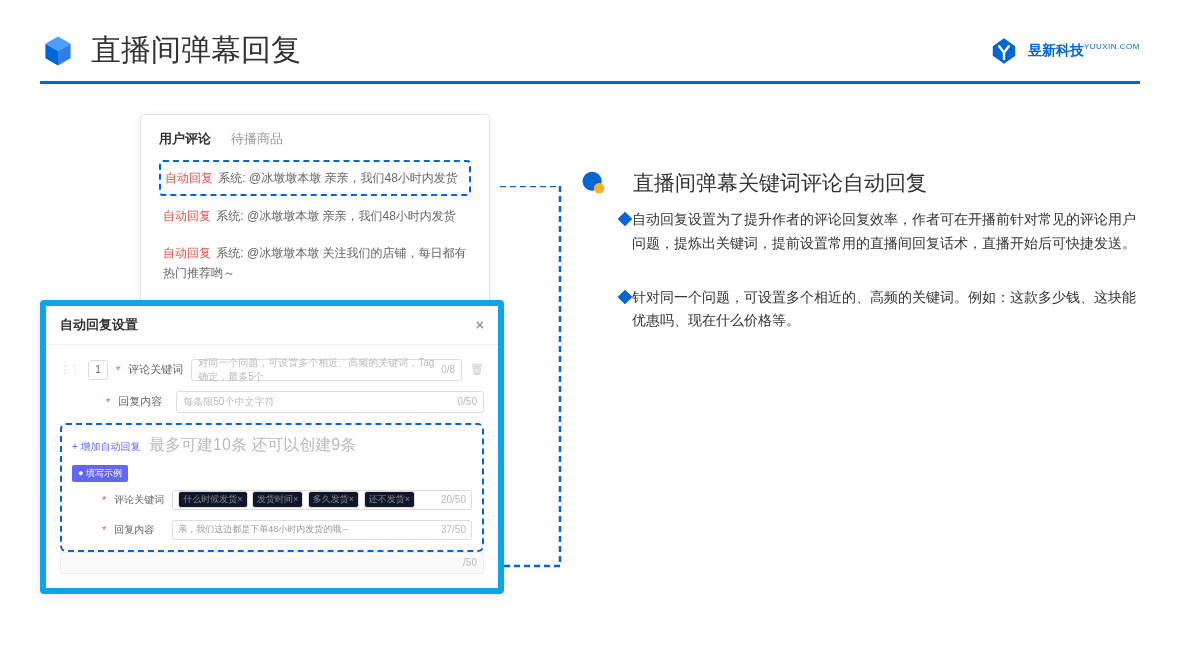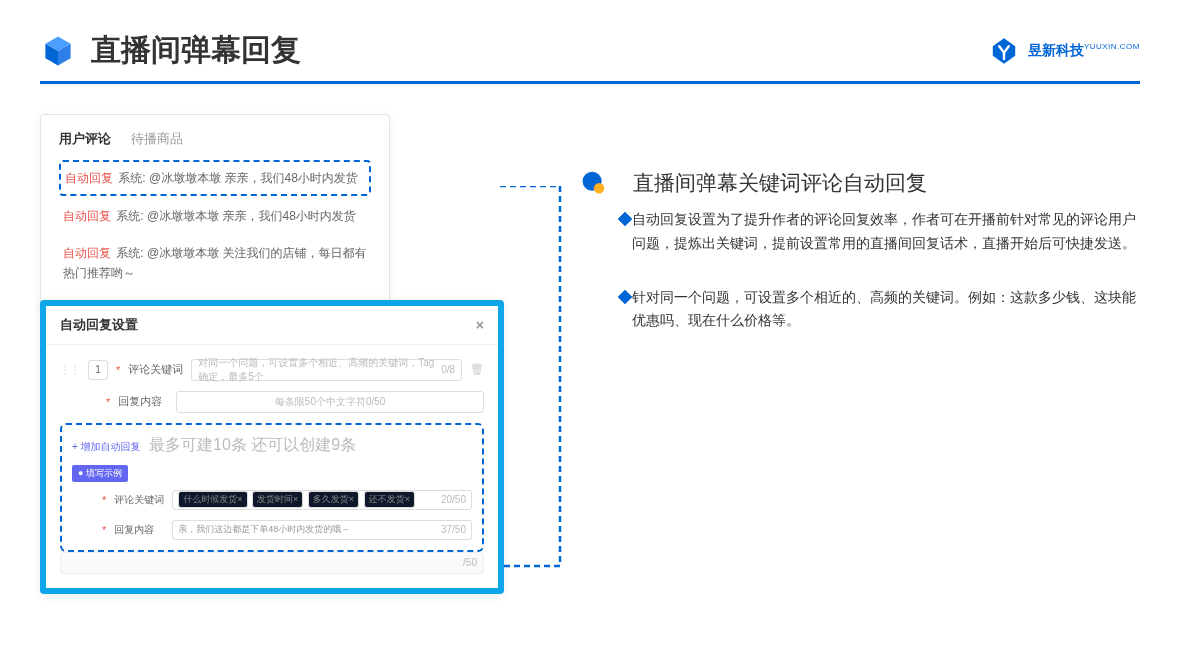--- a/index.html
+++ b/index.html
@@ -1,45 +1,45 @@
 <!DOCTYPE html>
 <html><head>
 <meta charset="utf-8">
 <style>
 *{margin:0;padding:0;box-sizing:border-box;font-family:"Microsoft YaHei",Arial,sans-serif}
 body{width:1180px;height:664px;background:#fff;position:relative;overflow:hidden}
 .header{padding:30px 40px 10px 40px;display:flex;align-items:center;justify-content:space-between}
 .title-area{display:flex;align-items:center;gap:15px}
 .cube-icon{width:36px;height:36px}
-.main-title{font-size:30px;font-weight:bold;color:#333}
+.main-title{font-size:30px;font-weight:normal;color:#333}
 .logo-area{display:flex;align-items:center;gap:8px}
 .logo-icon{width:32px;height:32px}
 .logo-text{display:flex;flex-direction:row}
 .logo-cn{color:#0066d6;font-size:14px;font-weight:bold}
 .logo-en{color:#0066d6;font-size:8px;letter-spacing:0.5px}
 .divider{height:3px;background:#0066d6;margin:0 40px 30px 40px}
 .content{display:flex;padding:0 40px;gap:40px}
 .left-col{width:500px;position:relative}
 .right-col{flex:1;padding-top:55px}
-.comment-panel{width:350px;background:#fff;border:1px solid #e5e5e5;border-radius:4px;padding:15px 18px;box-shadow:0 2px 8px rgba(0,0,0,0.06);position:relative;z-index:1}
+.comment-panel{width:350px;background:#fff;border:1px solid #e5e5e5;border-radius:4px;padding:15px 18px;box-shadow:0 2px 8px rgba(0,0,0,0.06);margin-left:100px;position:relative;z-index:1}
 .tabs{display:flex;gap:20px;font-size:13px;margin-bottom:12px;color:#999}
 .tab-active{color:#333;font-weight:bold}
 .comment-item{font-size:12px;color:#666;line-height:1.7;margin-bottom:4px;padding:6px 4px}
 .auto-reply-label{color:#e8544c;margin-right:2px}
 .comment-highlight{border:2px dashed #0066d6;border-radius:4px;padding:6px 4px}
 .settings-panel{width:464px;background:#fff;border:6px solid #0ea5e9;border-radius:4px;box-shadow:0 2px 10px rgba(0,0,0,0.08);margin-top:-10px;position:relative;z-index:2}
 .settings-header{display:flex;justify-content:space-between;align-items:center;padding:10px 14px;border-bottom:1px solid #eee;font-size:13px;font-weight:bold;color:#333}
 .close-x{color:#999;font-size:14px;cursor:pointer}
 .settings-body{padding:14px}
 .form-row{display:flex;align-items:center;gap:8px;margin-bottom:10px;font-size:11px}
 .drag-handle{color:#ccc;font-size:10px}
 .num-box{width:20px;height:20px;border:1px solid #ddd;border-radius:3px;display:flex;align-items:center;justify-content:center;font-size:10px;color:#666}
 .req-star{color:#e8544c}
 .field-label{color:#666;min-width:50px}
-.text-input{flex:1;border:1px solid #ddd;border-radius:3px;padding:4px 6px;font-size:10px;color:#bbb;height:22px;display:flex;align-items:center;justify-content:center;background:#fff}
+.text-input{flex:1;border:1px solid #ddd;border-radius:3px;padding:4px 6px;font-size:10px;color:#bbb;height:22px;display:flex;align-items:center;justify-content:space-between;background:#fff}
 .counter{color:#bbb;font-size:10px}
 .del-icon{color:#ccc;font-size:11px}
 .example-block{border:2px dashed #0066d6;border-radius:6px;padding:10px;margin-top:8px}
 .add-link{color:#6366f1;font-size:10px;margin-bottom:8px;display:inline-block}
 .add-hint{color:#bbb;font-size:16px;margin-left:4px}
 .example-badge{background:#6366f1;color:#fff;font-size:9px;padding:2px 6px;border-radius:2px;display:inline-block;margin-bottom:8px}
 .tag-chip{border:1px solid #ddd;border-radius:3px;padding:1px 4px;font-size:9px;color:#888;margin-right:2px;display:inline-block;background:#0f172a}
 .example-input{flex:1;border:1px solid #ddd;border-radius:3px;padding:3px 5px;font-size:9px;color:#999;height:20px;display:flex;align-items:center;justify-content:space-between;background:#fff}
 .section-head{display:flex;align-items:center;gap:27px;margin-bottom:11px}
 .bubble-icon{width:26px;height:26px}

